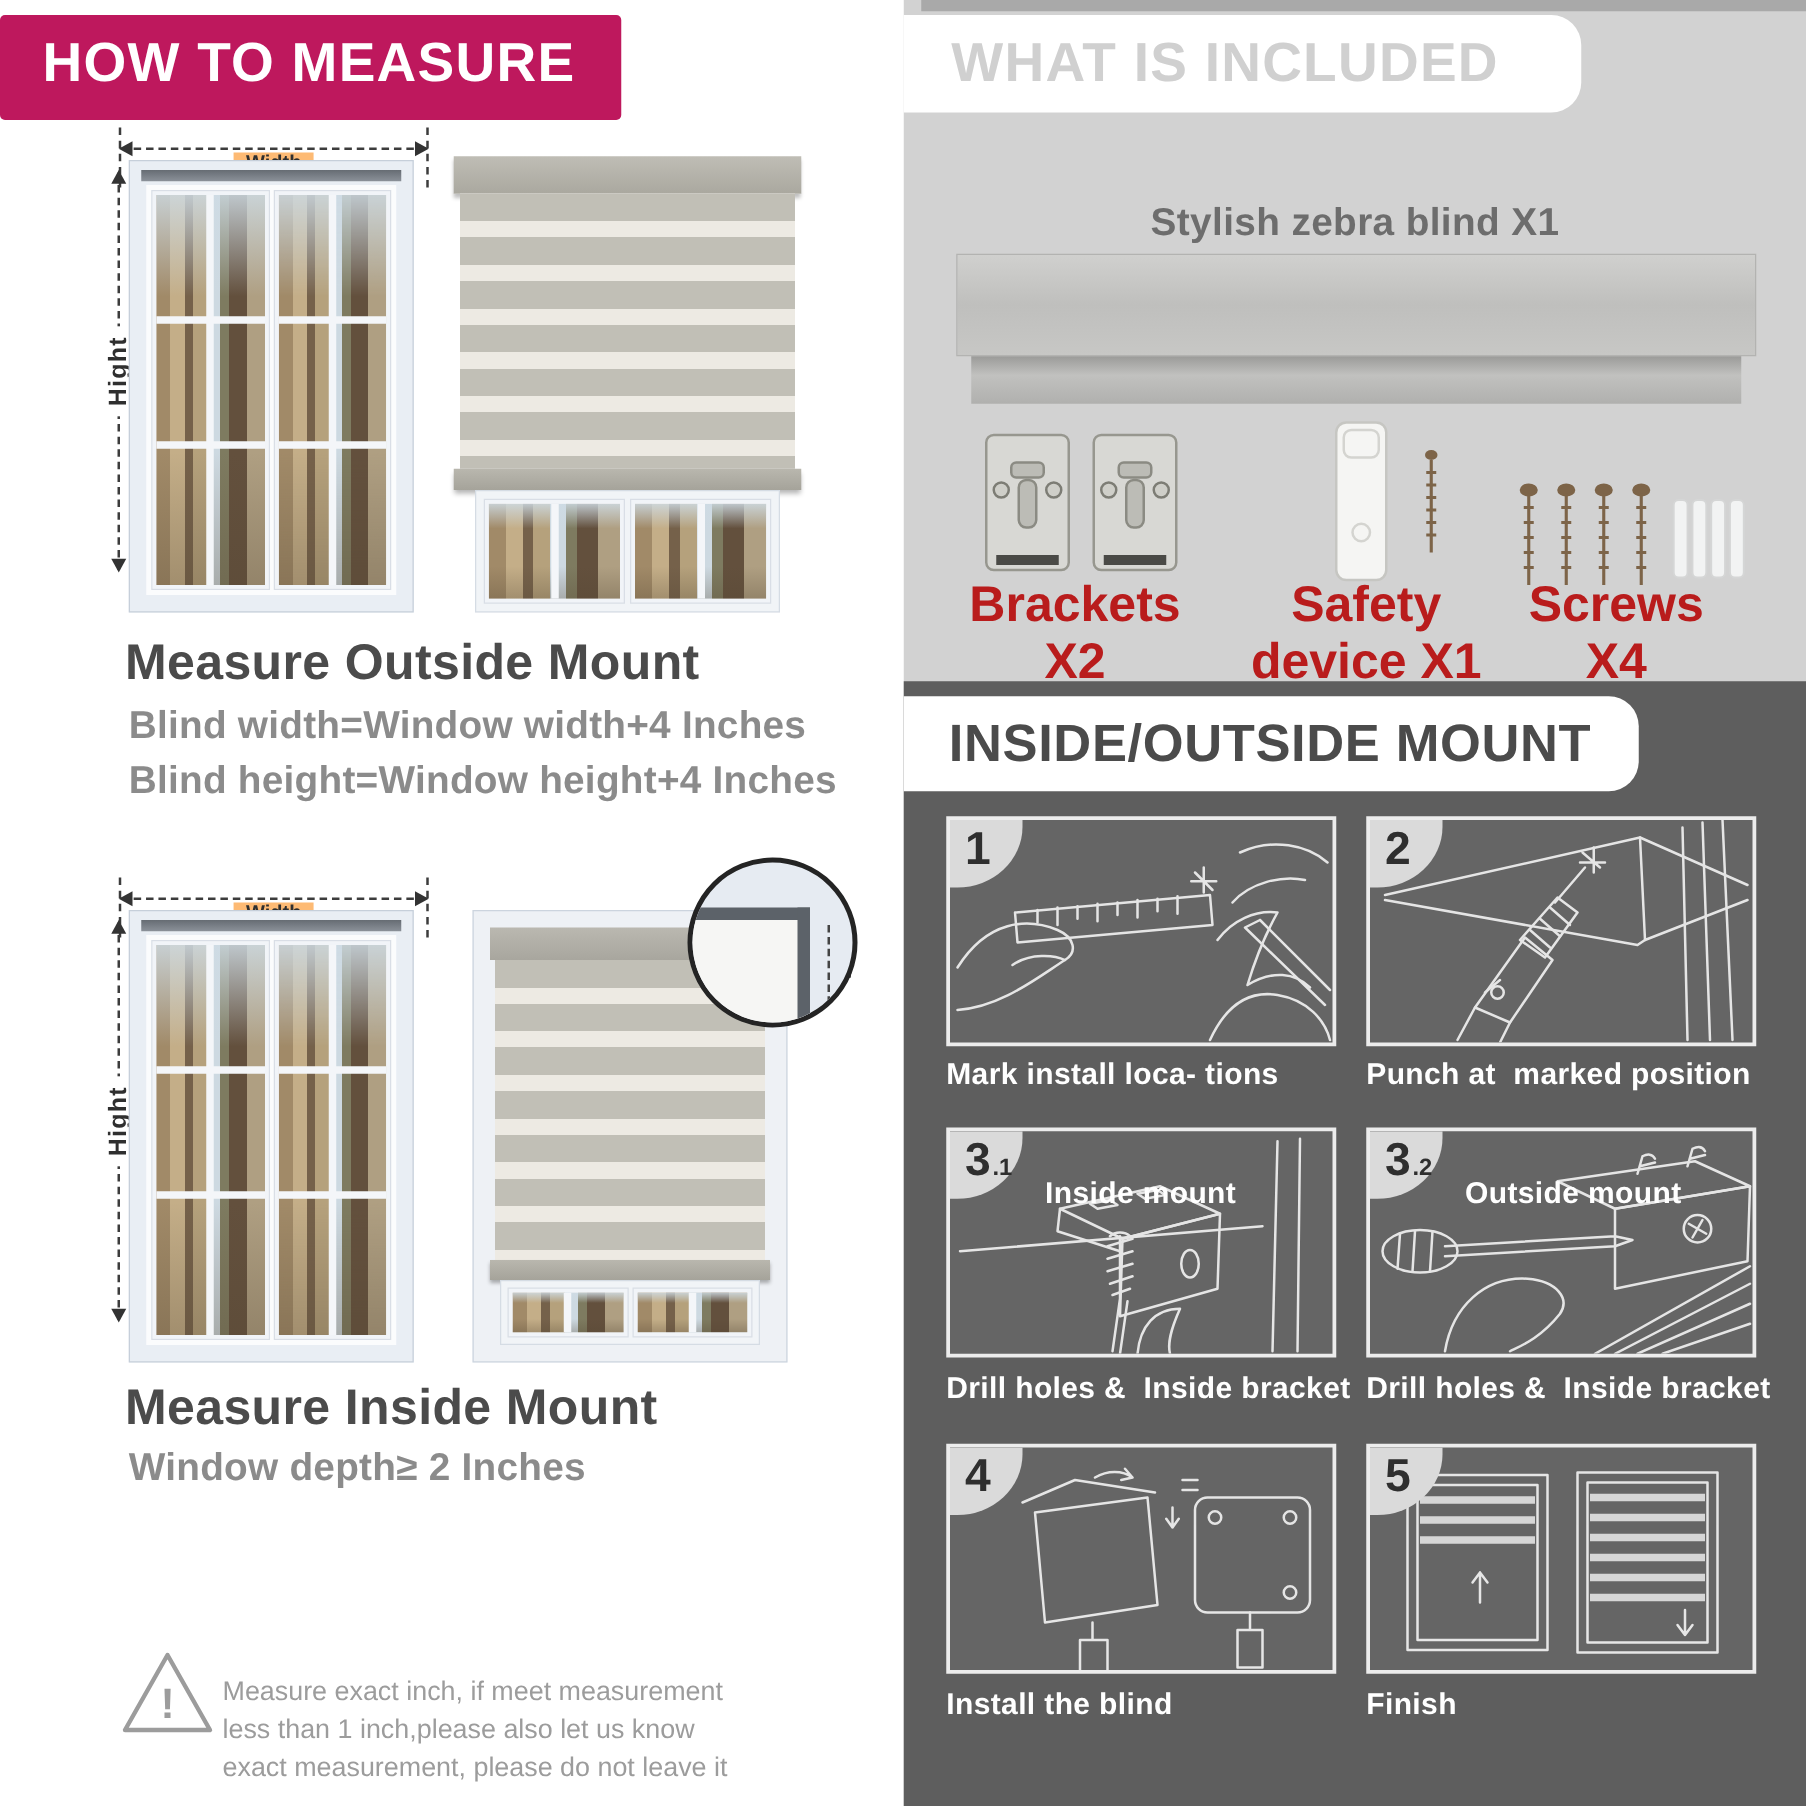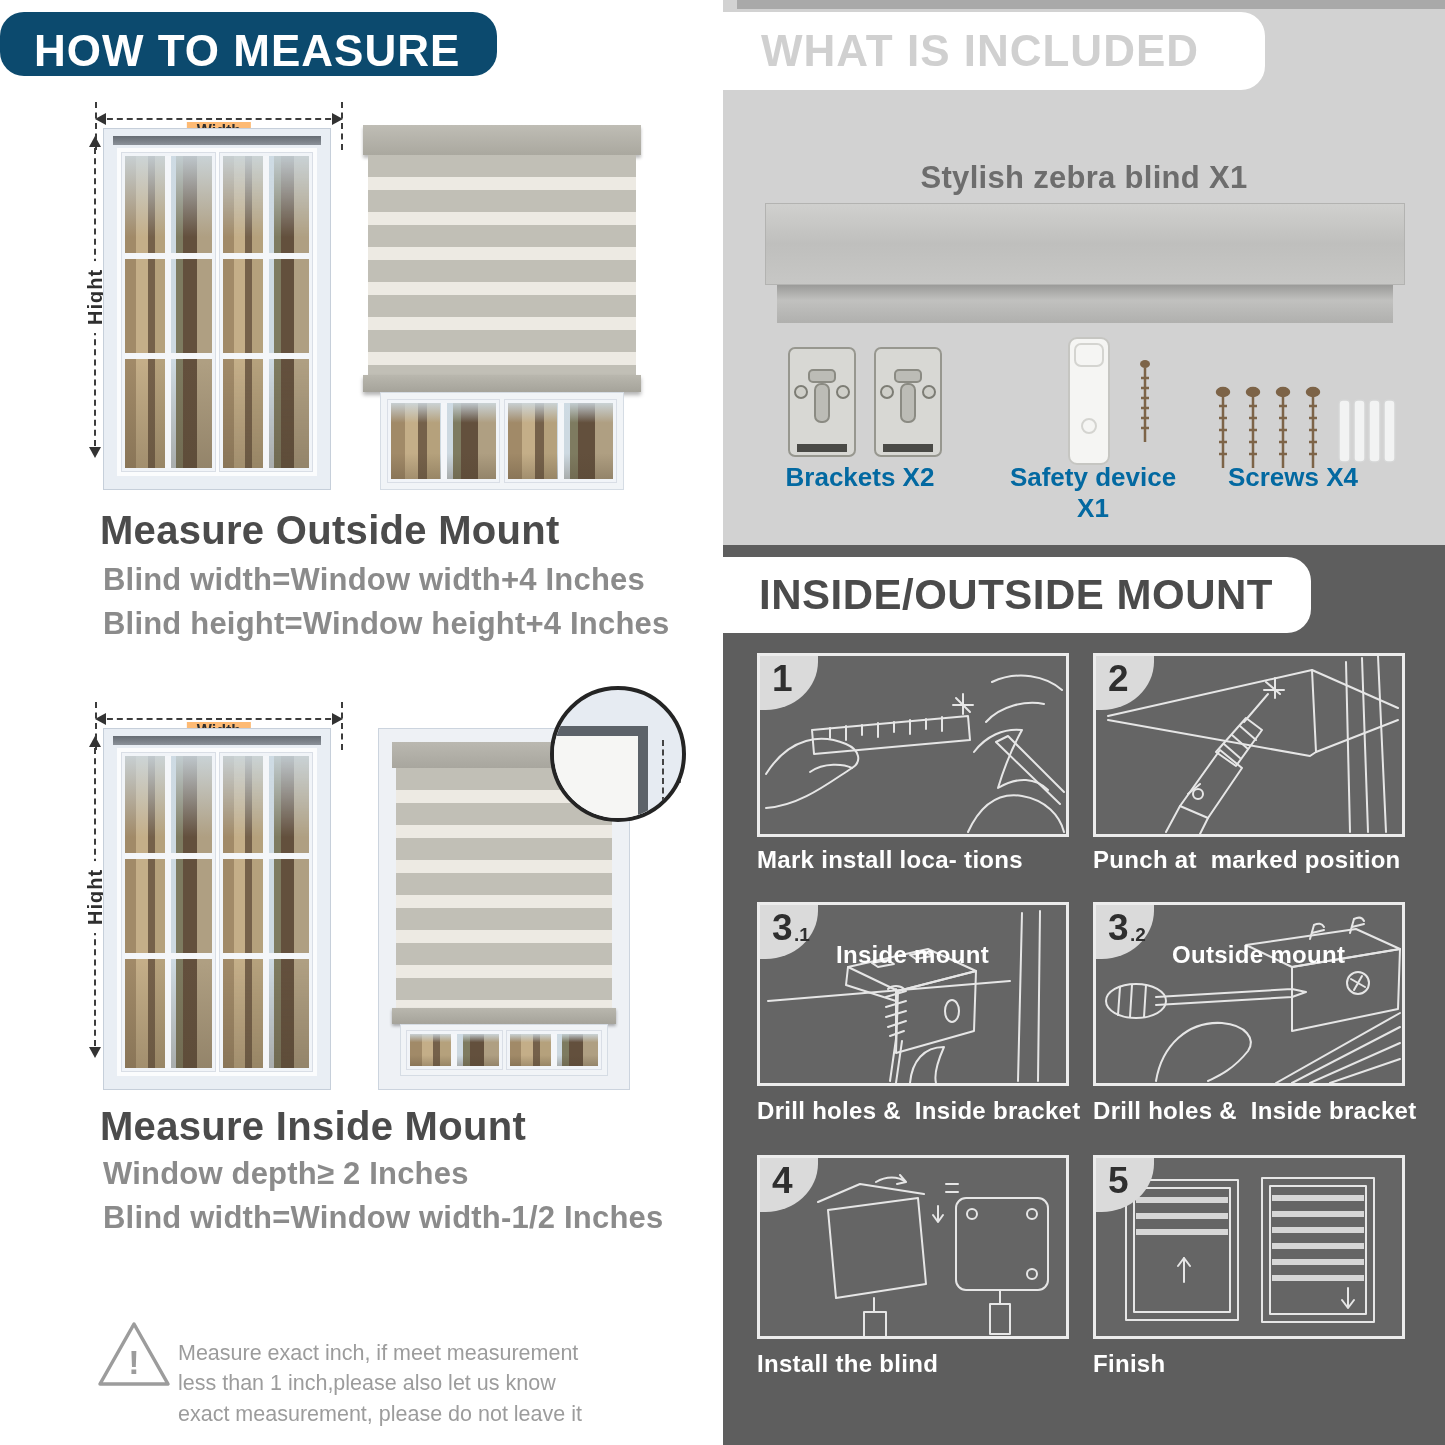--- a/index.html
+++ b/index.html
@@ -1,22 +1,22 @@
 <!DOCTYPE html>
 <html><head>
 <meta charset="utf-8">
 <style>
   html,body{margin:0;padding:0;background:#fff;}
   .canvas{position:relative;width:1445px;height:1445px;background:#fff;overflow:hidden;
           font-family:"Liberation Sans",sans-serif;}
   .abs{position:absolute;}
 
   
-  .banner-gray{position:absolute;left:0;top:12px;width:497px;height:64px;background:#0c4a6e;
-    border-radius:24px;color:#fff;font-size:44px;font-weight:bold;line-height:78px;
+  .banner-gray{position:absolute;left:0;top:12px;width:497px;height:84px;background:#be185d;
+    border-radius:4px;color:#fff;font-size:44px;font-weight:bold;line-height:78px;
     padding-left:34px;letter-spacing:1px;box-sizing:border-box;}
   .banner-white{position:absolute;background:#fff;border-radius:0 24px 24px 0;font-weight:bold;
     box-sizing:border-box;}
   .banner-included{left:0;top:12px;width:542px;height:78px;color:#d0d0d0;font-size:44px;
     line-height:78px;padding-left:38px;letter-spacing:1px;}
   .banner-mount{left:0;top:12px;width:588px;height:76px;color:#4b4b4b;font-size:42px;
     line-height:76px;padding-left:36px;letter-spacing:.5px;}
 
   
   .hmeasure{position:absolute;height:34px;}
@@ -97,21 +97,21 @@
   .right{position:absolute;left:723px;top:0;width:722px;height:1445px;background:#d2d2d2;}
   .topstrip{position:absolute;left:14px;top:0;right:0;height:9px;background:#a9a9a9;}
   .product-label{position:absolute;left:40px;top:140px;width:642px;text-align:center;
      font-size:31px;font-weight:bold;color:#6d6d6d;letter-spacing:.3px;margin-top:20px;}
   .headrail-main{position:absolute;left:42px;top:203px;width:640px;height:82px;
      background:linear-gradient(180deg,#d0d0ce,#bfbfbd 50%,#c7c7c5),
        repeating-linear-gradient(90deg,rgba(255,255,255,.06) 0 2px,rgba(0,0,0,.03) 2px 5px);
      border:1px solid #b3b3b1;box-sizing:border-box;}
   .headrail-sub{position:absolute;left:54px;top:285px;width:616px;height:38px;
      background:linear-gradient(180deg,#9b9b99,#c1c1bf 40%,#b0b0ae);}
-  .item-label{position:absolute;top:462px;font-size:26px;font-weight:bold;color:#0369a1;text-align:center;}
+  .item-label{position:absolute;top:462px;font-size:40px;font-weight:bold;color:#b91c1c;text-align:center;}
   .item-art{position:absolute;}
 
   
   .right-bottom{position:absolute;left:0;top:545px;width:722px;height:1063px;background:#5e5e5e;}
   .panel{position:absolute;width:312px;height:184px;border:3px solid #ececec;background:#656565;
      overflow:hidden;box-sizing:border-box;}
   .panel svg{position:absolute;inset:0;}
   .badge{position:absolute;top:0;left:0;width:58px;height:54px;background:#dadada;
      border-radius:0 0 90% 0;}
   .badge .num{position:absolute;left:12px;top:2px;font-size:37px;font-weight:bold;color:#2f2f2f;}
@@ -235,21 +235,20 @@
     <div class="magnifier">
       <div class="m-face"></div>
       <div class="m-l"></div>
       <div class="m-v"></div>
       <div class="m-dash"></div>
     </div>
     <div class="depth-label">Depth ≥ 2"</div>
 
     <h2 class="sec-title" style="top:1104px;margin:0;">Measure Inside Mount</h2>
     <p class="formula" style="top:1156px;margin:0;">Window depth≥ 2 Inches</p>
-    <p class="formula" style="top:1200px;margin:0;">Blind width=Window width-1/2 Inches</p>
 
     <div class="warn-tri">
       <svg viewBox="0 0 76 72" width="76" height="72">
         <path d="M38,6 L72,66 L4,66 Z" fill="none" stroke="#9c9c9c" stroke-width="3.5" stroke-linejoin="round"></path>
         <text x="38" y="56" text-anchor="middle" font-size="34" font-weight="bold" fill="#9c9c9c" font-family="Liberation Sans, sans-serif">!</text>
       </svg>
     </div>
     <p class="warn-text">Measure exact inch, if meet measurement less than 1 inch,please also let us know exact measurement, please do not leave it</p>
   </section>
 

